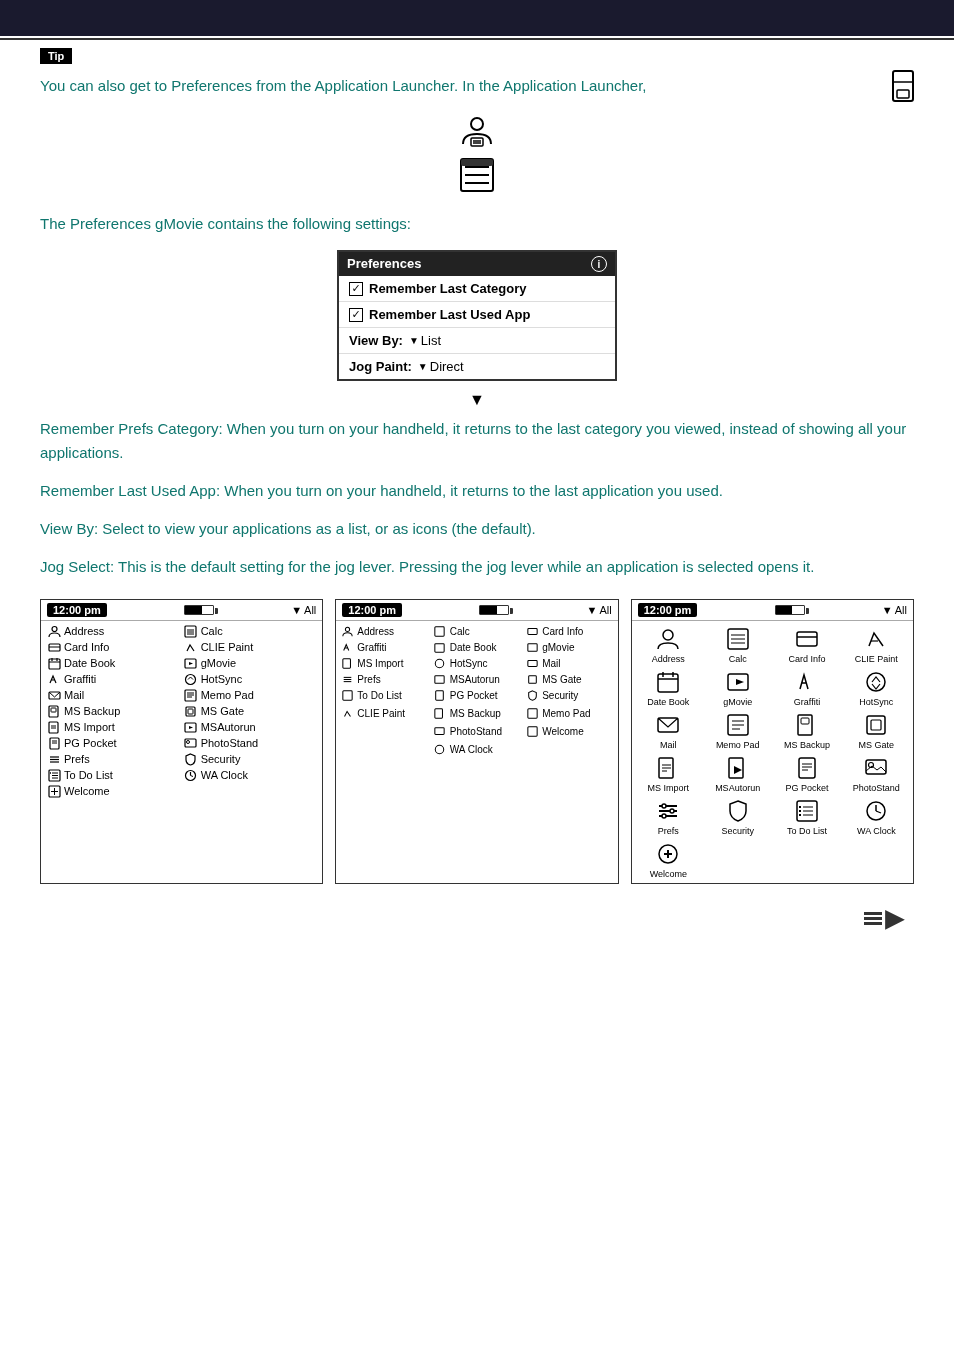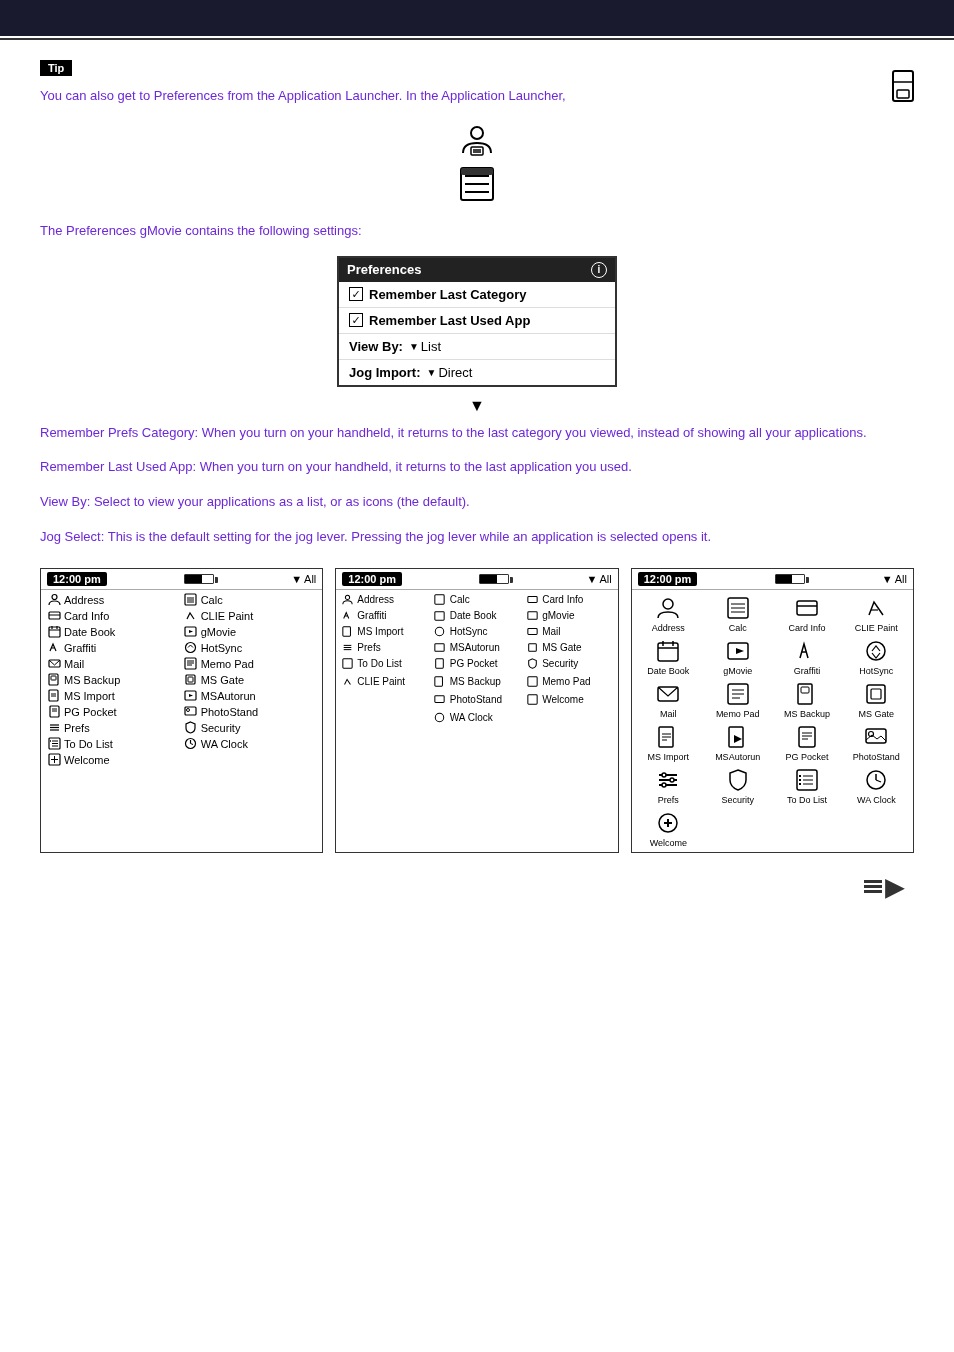--- a/index.html
+++ b/index.html
@@ -23,58 +23,57 @@
       padding: 0 20px;
     }
     .header-bar-line {
       width: 100%;
       height: 2px;
       background: #333;
       margin-top: 2px;
     }
 
     .main-content {
-      padding: 20px 40px;
+      padding: 8px 40px;
       position: relative;
     }
 
     .tip-box {
       display: inline-block;
       background: #000;
       color: #fff;
       font-size: 11px;
       font-weight: bold;
       padding: 2px 8px;
       margin-bottom: 10px;
     }
 
     .section-text {
-      font-size: 13px;
+      font-size: 15px;
       line-height: 1.6;
       margin-bottom: 8px;
-      color: #6d28d9;
+      color: #0f766e;
     }
 
     .prefs-dialog {
       border: 2px solid #333;
       background: #fff;
       width: 280px;
       margin: 10px auto;
       font-size: 13px;
     }
     .prefs-dialog-title {
       background: #222;
       color: #fff;
       text-align: center;
       padding: 4px 8px;
       font-size: 13px;
       font-weight: bold;
       display: flex;
       justify-content: space-between;
-      align-items: center;
     }
     .prefs-dialog-title .info-icon {
       width: 16px;
       height: 16px;
       border: 1.5px solid #fff;
       border-radius: 50%;
       display: flex;
       align-items: center;
       justify-content: center;
       font-size: 10px;
@@ -318,21 +317,21 @@
       <span class="prefs-label">Remember Last Used App</span>
     </div>
     <div class="prefs-row">
       <span class="prefs-label">View By:</span>
       <div class="prefs-dropdown">
         <span class="dropdown-arrow">▼</span>
         <span>List</span>
       </div>
     </div>
     <div class="prefs-row">
-      <span class="prefs-label">Jog Import:</span>
+      <span class="prefs-label">Jog Paint:</span>
       <div class="prefs-dropdown">
         <span class="dropdown-arrow">▼</span>
         <span>Direct</span>
       </div>
     </div>
   </div>
 
   
   <div class="down-arrow-area">▼</div>
 

